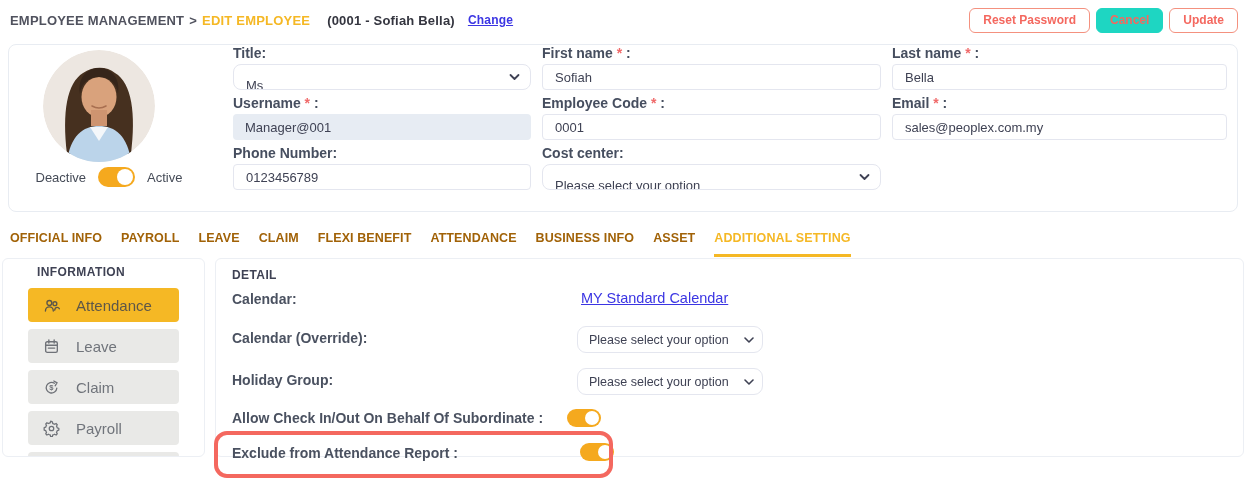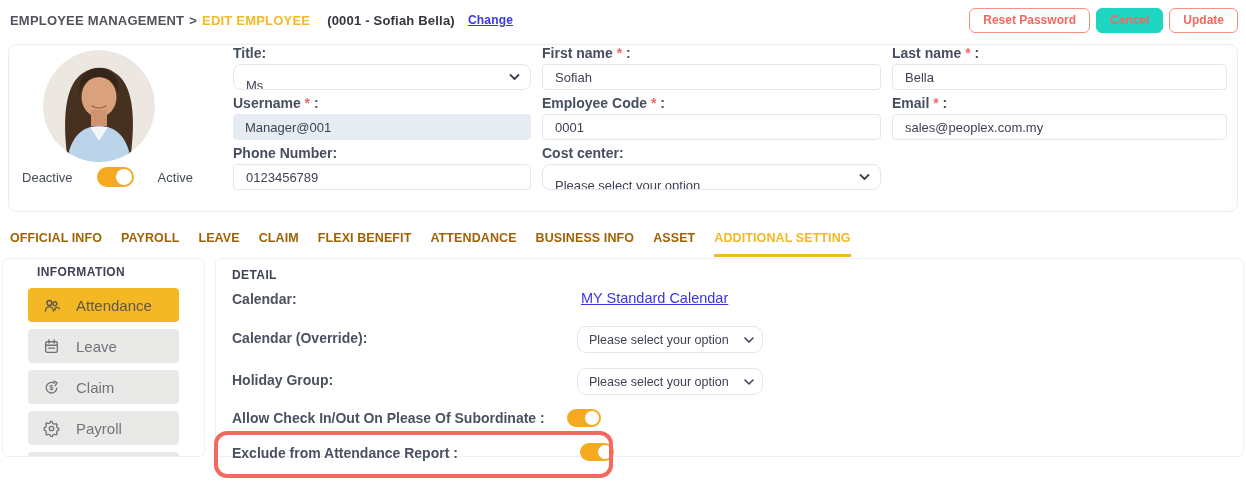--- a/index.html
+++ b/index.html
@@ -21,21 +21,21 @@
   .topbar-actions { display:flex; gap:6px; }
   .btn { height:25px; border-radius:6px; font-family:inherit; font-weight:bold; font-size:12px;
     padding:0 13px; cursor:pointer; color:#F4685F; background:#fff; border:1px solid #F4917F; }
   .btn.teal { background:#1ED6C2; border-color:#1ED6C2; }
 
   
   .profile-card { position:absolute; left:8px; top:44px; width:1230px; height:168px;
     border:1px solid #E8ECF2; border-radius:8px; background:#fff; }
   .avatar { position:absolute; left:34px; top:5px; width:112px; height:112px; border-radius:50%; overflow:hidden; }
   .status-row { position:absolute; left:16px; top:122px; width:168px; display:flex;
-    align-items:center; justify-content:flex-end; gap:24px; font-size:13px; color:#454B57; }
+    align-items:center; justify-content:center; gap:12px; font-size:13px; color:#454B57; }
 
   .toggle { position:relative; display:inline-block; width:37px; height:20px; border-radius:10px;
     background:#F5A91E; cursor:pointer; flex:none; }
   .toggle .knob { position:absolute; top:2px; right:2px; width:16px; height:16px; border-radius:50%; background:#fff; }
   .toggle.small { width:34px; height:18px; }
   .toggle.small .knob { width:14px; height:14px; }
 
   .form-grid { position:absolute; left:224px; top:0;
     display:grid; grid-template-columns:298px 339px 335px; column-gap:11px; row-gap:5px; }
   .field-label { font-size:14px; font-weight:bold; color:#464E5F; line-height:16px; margin-bottom:3px; }
@@ -265,21 +265,21 @@
     <div class="d-label" style="top:113px">Holiday Group:</div>
     <div class="d-select" style="top:109px">
         <span>Please select your option</span>
       <span class="chev">
           <svg width="10" height="6">
             <path d="M1 1 L5 5 L9 1" stroke="#3F4254" stroke-width="1.6" fill="none" stroke-linecap="round" stroke-linejoin="round"></path>
           </svg>
         </span>
     </div>
 
-    <div class="d-label" style="top:151px">Allow Check In/Out On Please Of Subordinate :</div>
+    <div class="d-label" style="top:151px">Allow Check In/Out On Behalf Of Subordinate :</div>
     <span class="toggle small d-toggle" style="left:351px; top:150px">
         <span class="knob"></span>
       </span>
 
     <div class="d-label" style="top:186px">Exclude from Attendance Report :</div>
     <span class="toggle small d-toggle" style="left:364px; top:184px">
         <span class="knob"></span>
       </span>
   </div>
 

